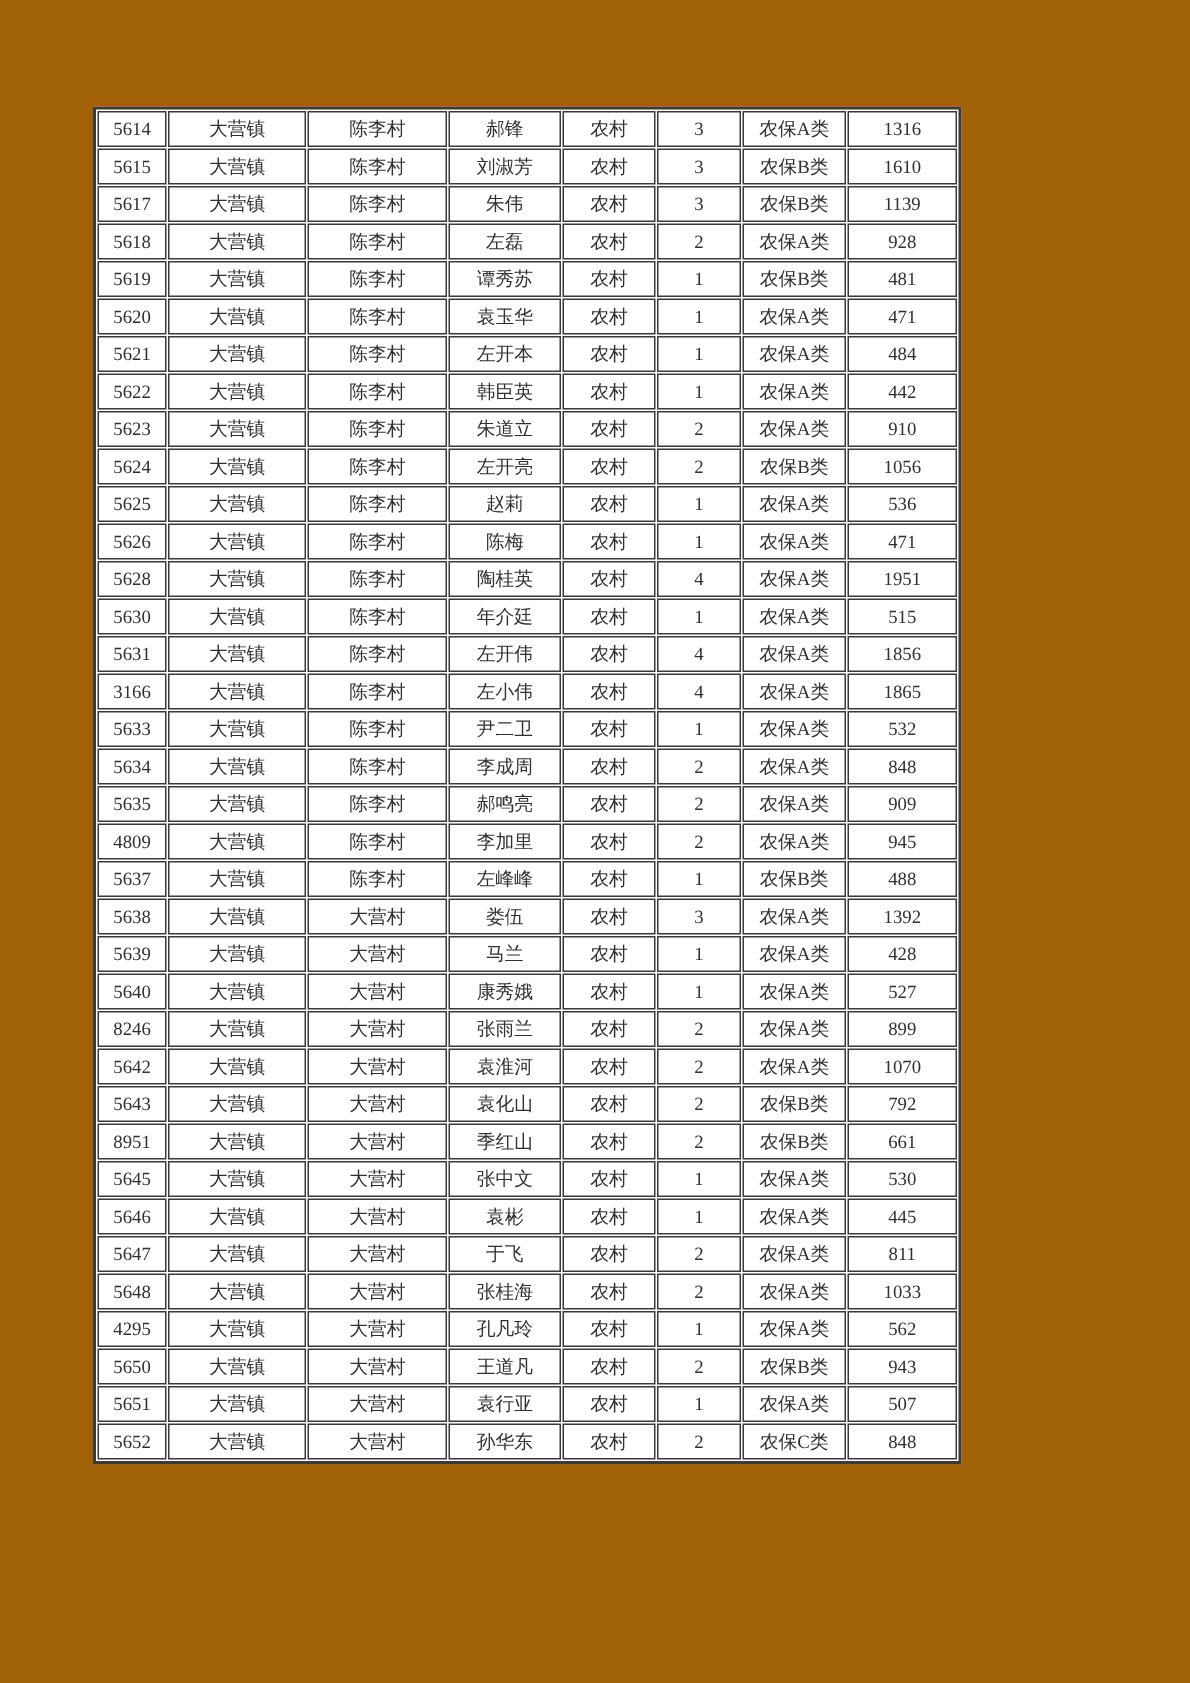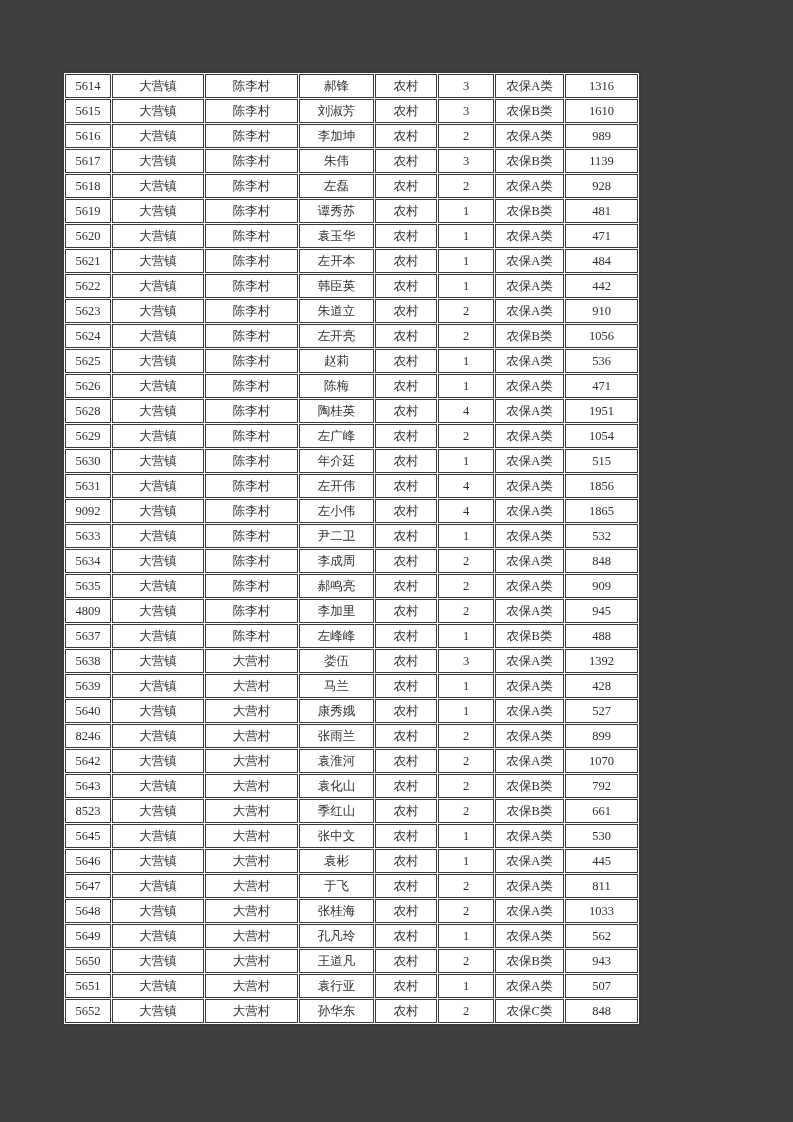--- a/index.html
+++ b/index.html
@@ -1,20 +1,20 @@
 <!DOCTYPE html>
 <html><head>
 <meta charset="utf-8">
 <style>
   html, body { margin: 0; padding: 0; }
   .page {
     position: relative;
     width: 793px;
     height: 1122px;
-    background: #404040;
+    background: #a16207;
     overflow: hidden;
     font-family: "Liberation Serif", "DejaVu Serif", serif;
   }
   table.roster {
     position: absolute;
     left: 62px;
     top: 71px;
     border-collapse: separate;
     border-spacing: 1px;
     border: 2px solid #3a3a3a;
@@ -71,30 +71,20 @@
           <td>5615</td>
           <td>大营镇</td>
           <td>陈李村</td>
           <td>刘淑芳</td>
           <td>农村</td>
           <td>3</td>
           <td>农保B类</td>
           <td>1610</td>
         </tr>
         <tr>
-          <td>5616</td>
-          <td>大营镇</td>
-          <td>陈李村</td>
-          <td>李加坤</td>
-          <td>农村</td>
-          <td>2</td>
-          <td>农保A类</td>
-          <td>989</td>
-        </tr>
-        <tr>
           <td>5617</td>
           <td>大营镇</td>
           <td>陈李村</td>
           <td>朱伟</td>
           <td>农村</td>
           <td>3</td>
           <td>农保B类</td>
           <td>1139</td>
         </tr>
         <tr>
@@ -191,51 +181,41 @@
           <td>5628</td>
           <td>大营镇</td>
           <td>陈李村</td>
           <td>陶桂英</td>
           <td>农村</td>
           <td>4</td>
           <td>农保A类</td>
           <td>1951</td>
         </tr>
         <tr>
-          <td>5629</td>
-          <td>大营镇</td>
-          <td>陈李村</td>
-          <td>左广峰</td>
-          <td>农村</td>
-          <td>2</td>
-          <td>农保A类</td>
-          <td>1054</td>
-        </tr>
-        <tr>
           <td>5630</td>
           <td>大营镇</td>
           <td>陈李村</td>
           <td>年介廷</td>
           <td>农村</td>
           <td>1</td>
           <td>农保A类</td>
           <td>515</td>
         </tr>
         <tr>
           <td>5631</td>
           <td>大营镇</td>
           <td>陈李村</td>
           <td>左开伟</td>
           <td>农村</td>
           <td>4</td>
           <td>农保A类</td>
           <td>1856</td>
         </tr>
         <tr>
-          <td>9092</td>
+          <td>3166</td>
           <td>大营镇</td>
           <td>陈李村</td>
           <td>左小伟</td>
           <td>农村</td>
           <td>4</td>
           <td>农保A类</td>
           <td>1865</td>
         </tr>
         <tr>
           <td>5633</td>
@@ -341,21 +321,21 @@
           <td>5643</td>
           <td>大营镇</td>
           <td>大营村</td>
           <td>袁化山</td>
           <td>农村</td>
           <td>2</td>
           <td>农保B类</td>
           <td>792</td>
         </tr>
         <tr>
-          <td>8523</td>
+          <td>8951</td>
           <td>大营镇</td>
           <td>大营村</td>
           <td>季红山</td>
           <td>农村</td>
           <td>2</td>
           <td>农保B类</td>
           <td>661</td>
         </tr>
         <tr>
           <td>5645</td>
@@ -391,21 +371,21 @@
           <td>5648</td>
           <td>大营镇</td>
           <td>大营村</td>
           <td>张桂海</td>
           <td>农村</td>
           <td>2</td>
           <td>农保A类</td>
           <td>1033</td>
         </tr>
         <tr>
-          <td>5649</td>
+          <td>4295</td>
           <td>大营镇</td>
           <td>大营村</td>
           <td>孔凡玲</td>
           <td>农村</td>
           <td>1</td>
           <td>农保A类</td>
           <td>562</td>
         </tr>
         <tr>
           <td>5650</td>

